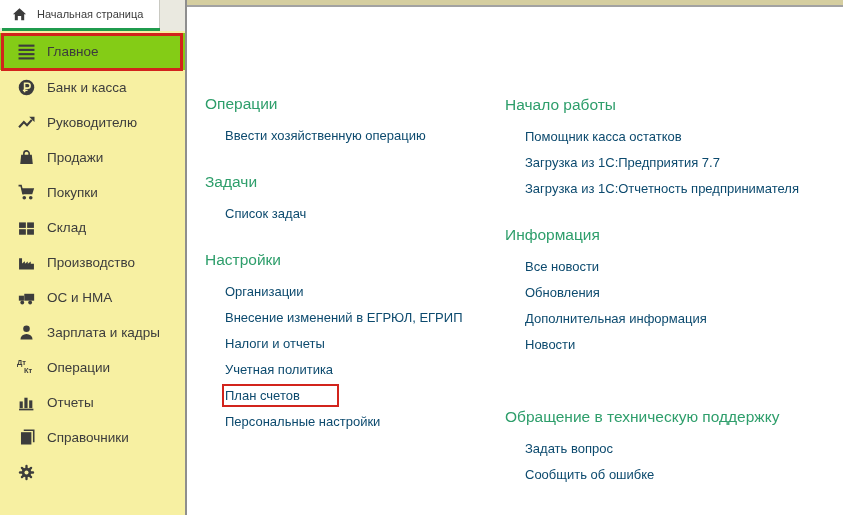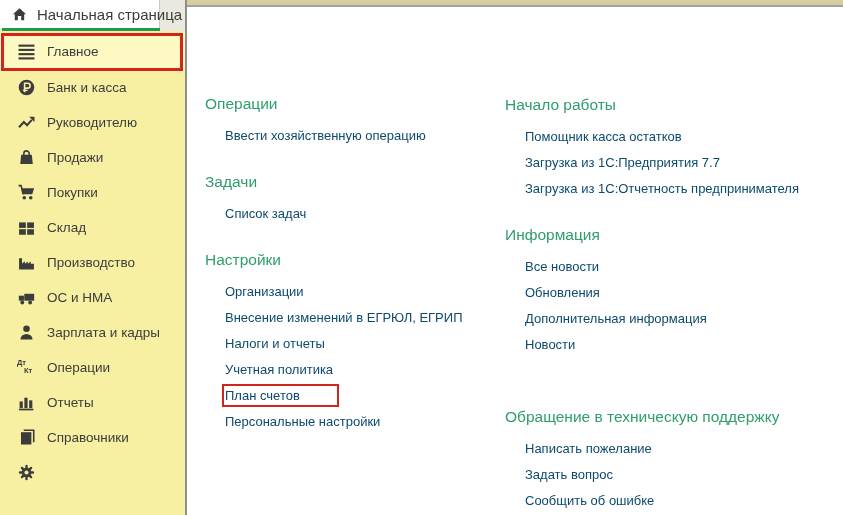--- a/index.html
+++ b/index.html
@@ -22,35 +22,35 @@
   .tabstrip{
     position:absolute;left:0;top:0;width:185px;height:31px;
     background:#EAE9E0;
   }
   .home-tab{
     position:absolute;left:0;top:0;width:160px;height:28px;
     background:#ffffff;border-right:1px solid #C9C9C2;
     display:flex;align-items:center;gap:8px;padding-left:9px;box-sizing:border-box;
     cursor:default;
   }
-  .home-tab .label{font-size:15px;color:#3C3C3C;white-space:nowrap;}
+  .home-tab .label{font-size:11px;color:#3C3C3C;white-space:nowrap;}
   .tab-underline{
     position:absolute;left:2px;top:28px;width:158px;height:3px;
     background:#1F9B4D;
   }
   
   .nav{position:absolute;left:0;top:70px;width:185px;}
   .nav-item{
     height:35px;display:flex;align-items:center;gap:11px;
     padding-left:16px;box-sizing:border-box;cursor:pointer;
   }
   .nav-item .label{font-size:13.5px;color:#3C3C3C;white-space:nowrap;}
   .nav-item.selected{
     position:absolute;left:0;top:33px;width:185px;height:37px;
-    background:#fef9c3;
+    background:#84cc16;
   }
   .iconbox{width:20px;height:17px;display:flex;align-items:center;justify-content:center;flex:0 0 20px;}
   svg.ic{display:block;}
   
   .dtkt{position:relative;width:20px;height:17px;display:block;flex:0 0 20px;
     font-weight:bold;color:#3C3C3C;font-size:7.5px;line-height:1;}
   .dtkt i{font-style:normal;position:absolute;left:1px;top:0;}
   .dtkt b{position:absolute;left:8px;top:8px;}
   
   .top-strip{
@@ -280,21 +280,20 @@
   <div class="section" style="top:225px">
     <h2>Информация</h2>
     <div class="link">Все новости</div>
     <div class="link">Обновления</div>
     <div class="link">Дополнительная информация</div>
     <div class="link">Новости</div>
   </div>
 
   <div class="section" style="top:407px">
     <h2>Обращение в техническую поддержку</h2>
-    <div class="link">Написать пожелание</div>
     <div class="link">Задать вопрос</div>
     <div class="link">Сообщить об ошибке</div>
   </div>
 
 </div>
 
 <div class="annot" style="left:1px;top:33px;width:182px;height:38px;"></div>
 <div class="annot thin" style="left:222px;top:384px;width:117px;height:23px;"></div>
 
 </body></html>

